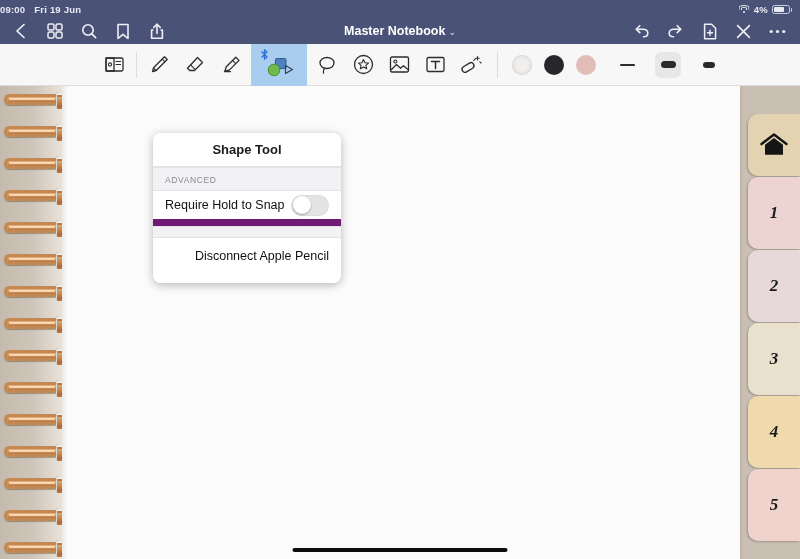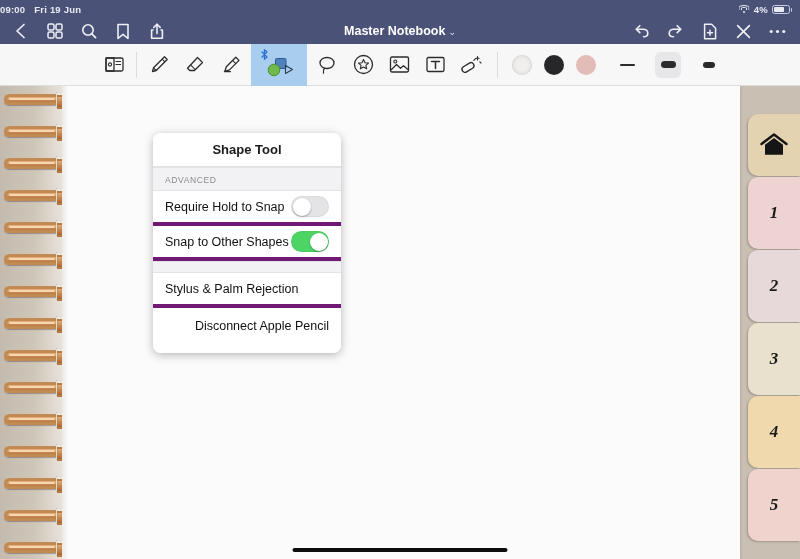--- a/index.html
+++ b/index.html
@@ -143,21 +143,21 @@
   .sec-header{
     background:#f2f2f4; color:#8a8a8f;
     font-size:8.5px; letter-spacing:.6px;
     padding:7px 12px 5px 12px;
     border-bottom:1px solid #e4e4e6;
     border-top:1px solid #e4e4e6;
   }
   .row{
     height:35px; display:flex; align-items:center;
     padding:0 12px; background:#fff;
-    border-bottom:4px solid #701a75;
+    border-bottom:7px solid #701a75;
   }
   .row .label{ flex:1; font-size:12.5px; color:#111; }
   .row.last{ border-bottom:none;text-align:right; }
   .gap{ height:12px; background:#f2f2f4; border-top:1px solid #e4e4e6; border-bottom:1px solid #e4e4e6; }
   .toggle{
     width:38px; height:21px; border-radius:11px; position:relative;
     background:#e4e4e6; box-shadow:inset 0 0 0 1px rgba(0,0,0,.04);
   }
   .toggle.on{ background:#4cd464; }
   .toggle .knob{
@@ -470,33 +470,24 @@
   <div class="sec-header">ADVANCED</div>
 
   <div class="row">
     <span class="label">Require Hold to Snap</span>
     <span class="toggle">
         <span class="knob"></span>
       </span>
   </div>
 
 
-  <div class="row">
-    <span class="label">Snap to Other Shapes</span>
-    <span class="toggle on">
-        <span class="knob"></span>
-      </span>
-  </div>
 
 
   <div class="gap"></div>
 
-  <div class="row">
-    <span class="label">Stylus &amp; Palm Rejection</span>
-  </div>
 
   <div class="row last">
     <span class="label">Disconnect Apple Pencil</span>
   </div>
 
   <div id="pop-bottom"></div>
 </div>
 
 <div id="home-indicator"></div>
 

